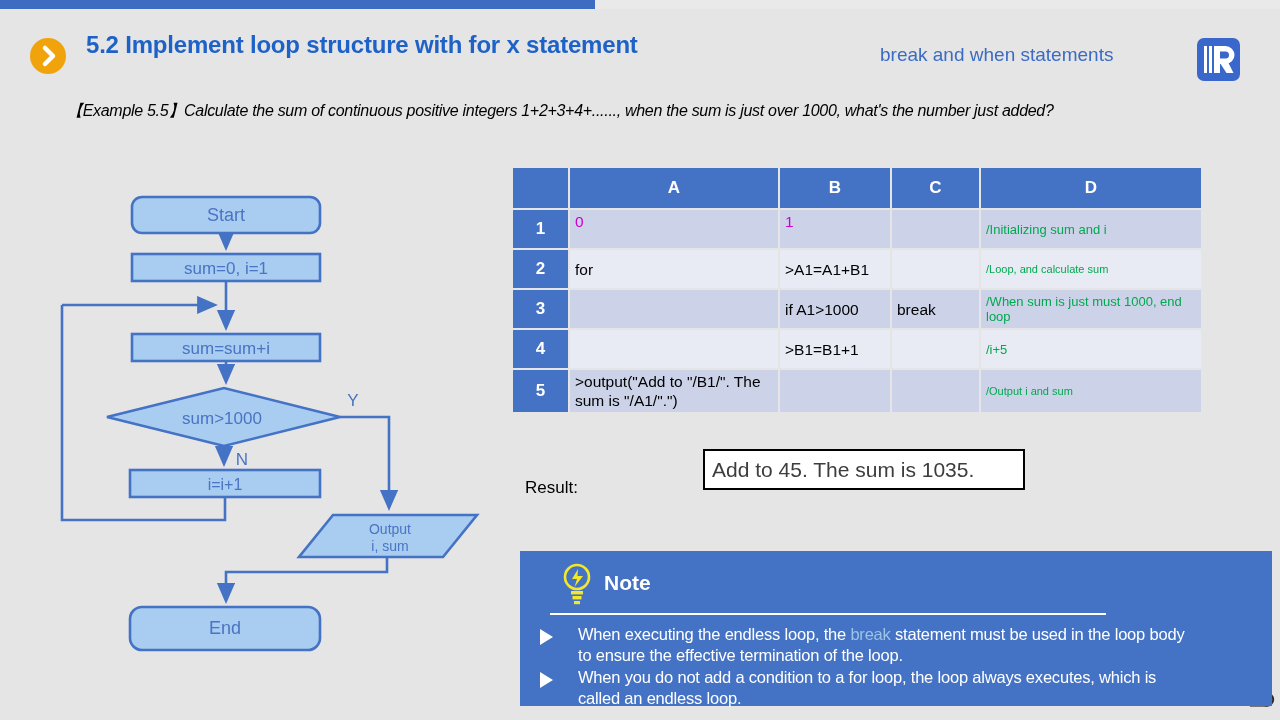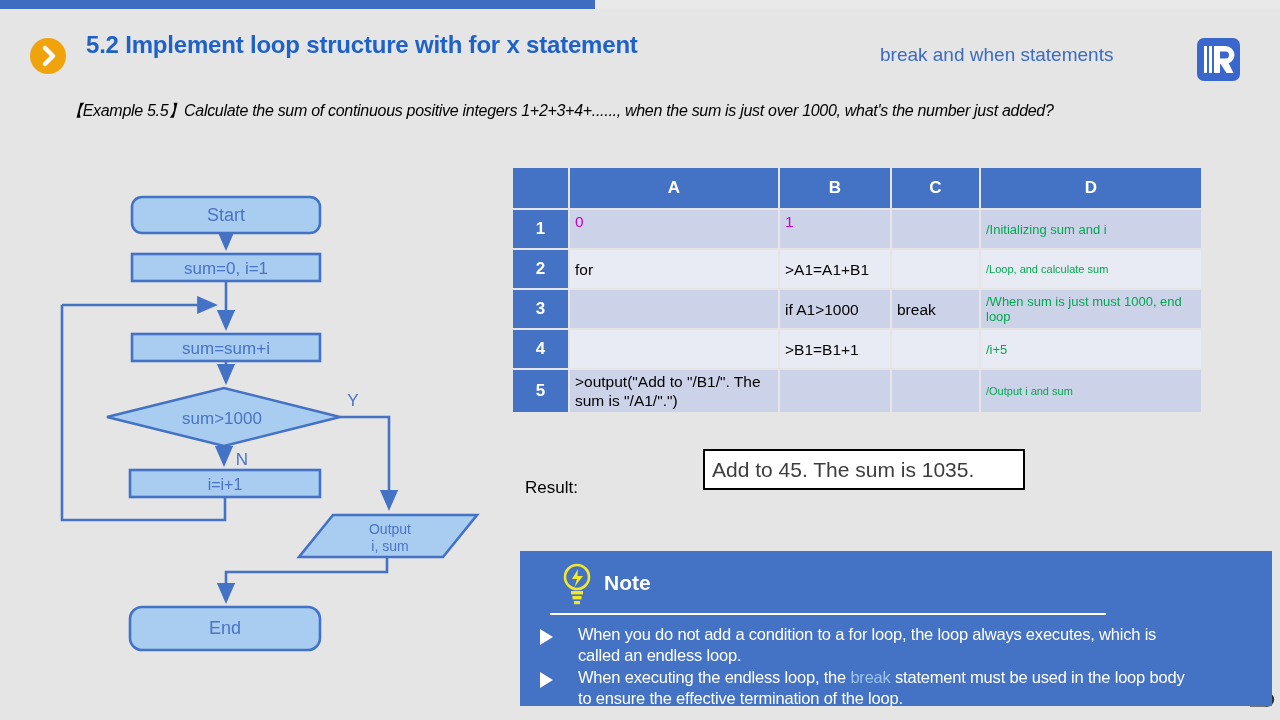--- a/index.html
+++ b/index.html
@@ -201,25 +201,25 @@
       <path d="M16 7 L10 17 h5 l-2.5 8 L21 14 h-5.5 z" fill="#F2E72A"></path>
       <rect x="9" y="29" width="12" height="3.4" fill="#F2E72A"></rect>
       <rect x="10.5" y="34" width="9" height="3.4" fill="#F2E72A"></rect>
       <rect x="12" y="39" width="6" height="3.2" fill="#F2E72A"></rect>
     </svg>
     <div class="note-title">Note</div>
     <div class="note-rule"></div>
     <div class="bullets">
       <div class="bullet">
         <div class="tri"></div>
-        <div class="bullet-text"><span>When you do not add a condition to a for loop, the loop always executes, which is called an endless loop.</span><span class="hl"></span><span></span></div>
+        <div class="bullet-text"><span>When executing the endless loop, the </span><span class="hl">break</span><span> statement must be used in the loop body to ensure the effective termination of the loop.</span></div>
       </div>
       <div class="bullet">
         <div class="tri"></div>
-        <div class="bullet-text"><span>When executing the endless loop, the </span><span class="hl">break</span><span> statement must be used in the loop body to ensure the effective termination of the loop.</span></div>
+        <div class="bullet-text"><span>When you do not add a condition to a for loop, the loop always executes, which is called an endless loop.</span><span class="hl"></span><span></span></div>
       </div>
     </div>
   </div>
 
   <div class="abs page-num">242</div>
   <div class="abs foot-sep"></div>
   <svg class="abs doc-icon" width="27" height="28" viewBox="0 0 27 28">
     <rect x="3" y="2.5" width="15" height="21" fill="none" stroke="#2B2B2B" stroke-width="2.2"></rect>
     <line x1="6.5" y1="8" x2="14.5" y2="8" stroke="#2B2B2B" stroke-width="1.8"></line>
     <line x1="6.5" y1="12.5" x2="14.5" y2="12.5" stroke="#2B2B2B" stroke-width="1.8"></line>

